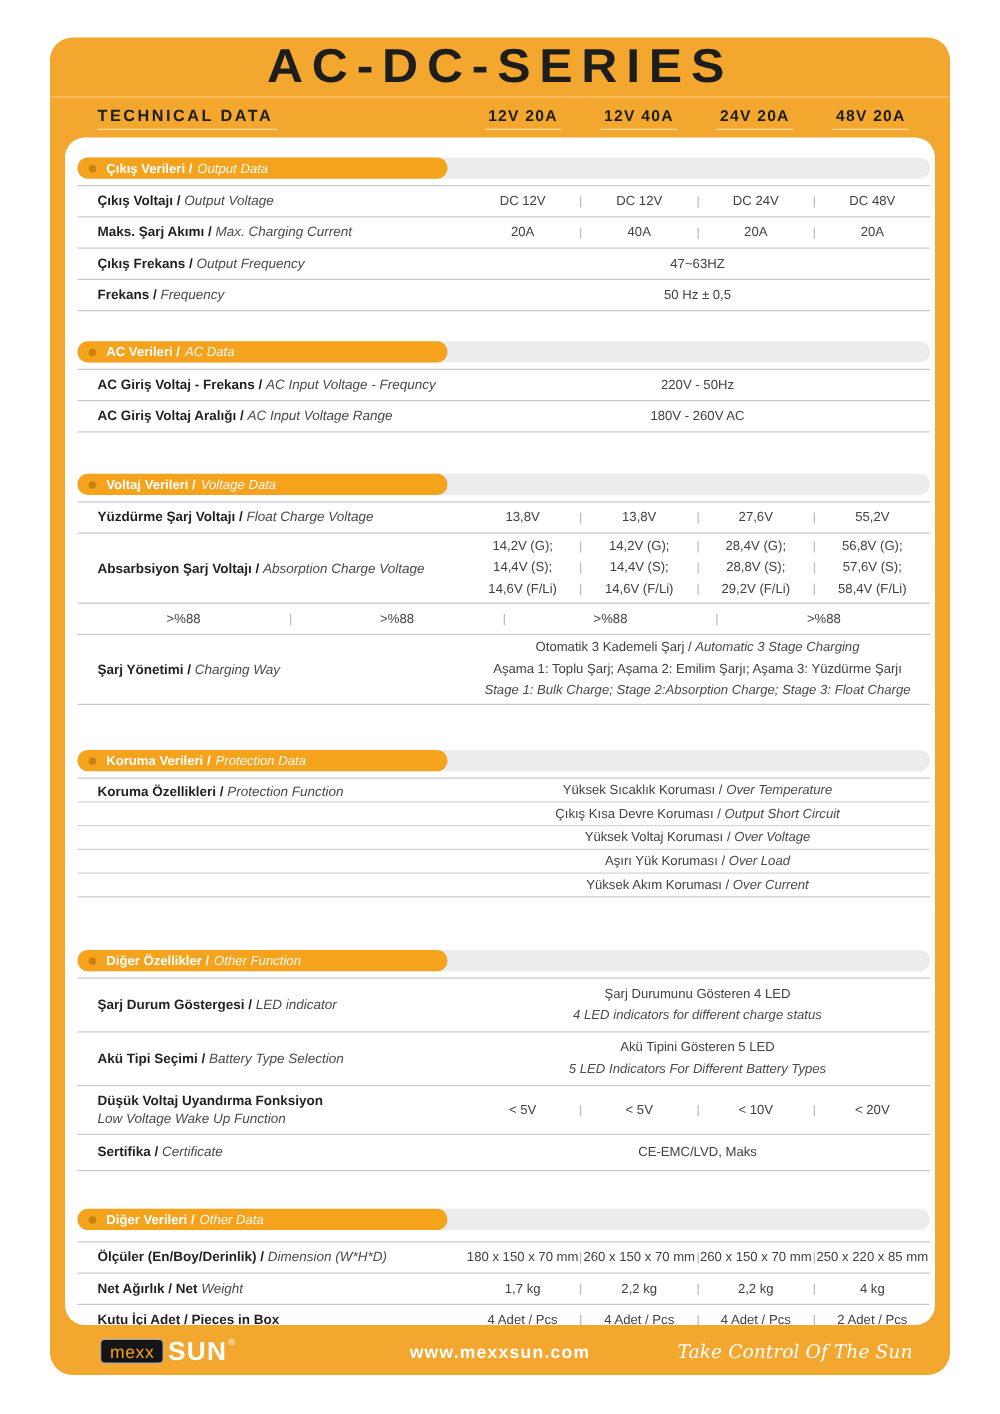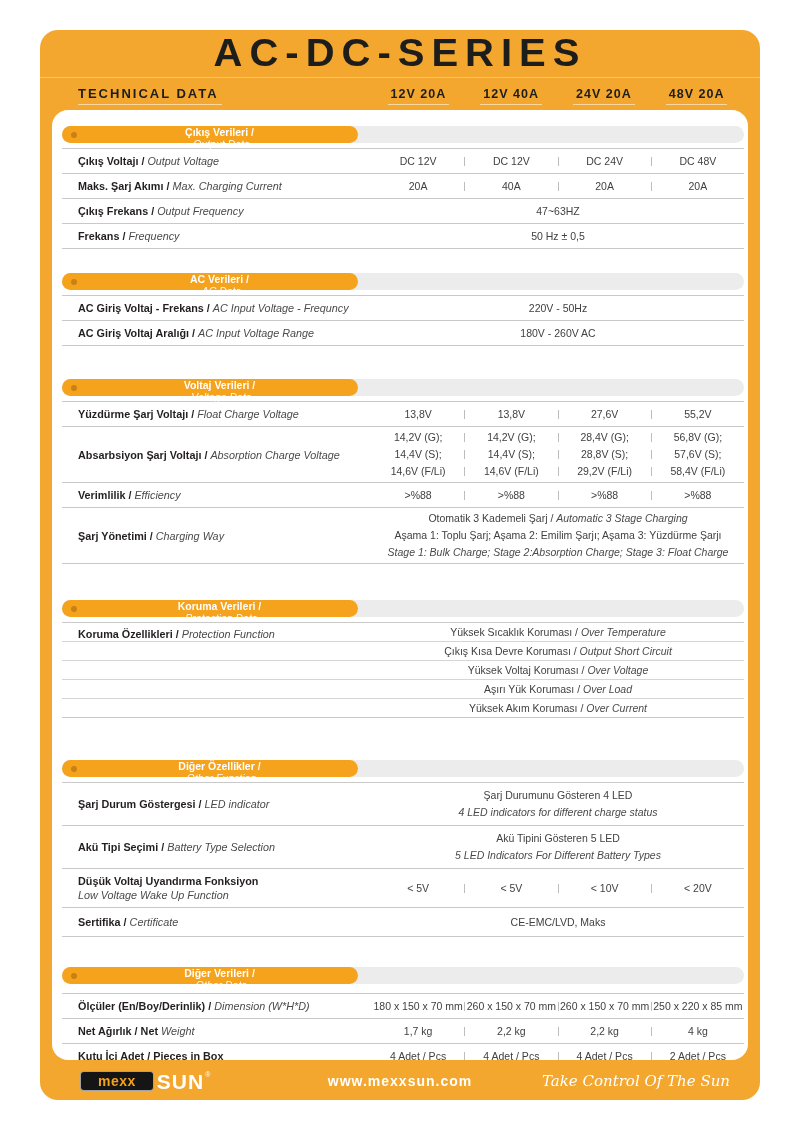--- a/index.html
+++ b/index.html
@@ -19,21 +19,21 @@
   .col-h{flex:1;text-align:center;}
   .col-h span{display:inline-block;font-weight:bold;font-size:12.5px;letter-spacing:1px;color:#1d1d1b;border-bottom:1px solid rgba(255,255,255,.55);padding:0 3px 3px;white-space:nowrap;}
 
   
   .card{margin:0 12px;width:696px;height:950px;background:#ffffff;border-radius:16px;box-sizing:border-box;padding:16px 4px 0 10px;overflow:hidden;}
 
   section{display:block;}
   .s2{margin-top:24px;} .s3{margin-top:33px;} .s4{margin-top:36px;} .s5{margin-top:42px;} .s6{margin-top:30px;}
 
   .pill-strip{height:17px;background:#ECECEC;border-radius:9px;position:relative;}
-  .pill{position:absolute;left:0;top:0;height:17px;width:296px;background:#F5A21D;border-radius:9px;display:flex;align-items:center;padding-left:23px;box-sizing:border-box;color:#ffffff;font-size:10.5px;white-space:nowrap;flex-direction:column;}
+  .pill{position:absolute;left:0;top:0;height:17px;width:296px;background:#F5A21D;border-radius:9px;display:flex;align-items:center;padding-left:23px;box-sizing:border-box;color:#ffffff;font-size:10.5px;white-space:nowrap;}
   .pill b{font-weight:bold;margin-right:4px;}
   .pill i{font-weight:normal;opacity:.95;}
   .dot{position:absolute;left:9px;top:50%;transform:translateY(-50%);width:6px;height:6px;border-radius:50%;background:rgba(120,70,0,.35);}
 
   .tbl{margin-top:5px;border-top:1px solid #C9C9C9;font-size:10.5px;color:#414042;}
   .row{display:flex;align-items:center;border-bottom:1px solid #C9C9C9;min-height:20px;padding:2px 0;}
   .lbl{flex:0 0 310px;padding-left:16px;box-sizing:border-box;font-size:10.8px;color:#231F20;line-height:14px;}
   .lbl b{font-weight:bold;}
   .lbl i{font-weight:normal;color:#4a4a4a;}
   .lbl-stack b,.lbl-stack i{display:block;}
@@ -52,21 +52,21 @@
   .prot{position:relative;display:block;padding:0;}
   .prot .lbl{position:absolute;left:0;top:4px;}
   .pline{border-bottom:1px solid #D5D5D5;padding:2px 0;}
   .pline:last-child{border-bottom:none;}
   .ptext{display:block;margin-left:310px;text-align:center;line-height:14px;white-space:nowrap;}
   .ptext i{color:#4a4a4a;}
 
   
   .footer{position:absolute;left:0;right:0;bottom:0;height:38px;display:flex;align-items:center;}
   .brand{margin-left:40px;display:flex;align-items:center;}
-  .badge{background:#151515;color:#F5A21D;font-weight:bold;font-size:14px;padding:2px 17px;border-radius:4px;border:1px solid rgba(255,255,255,.6);letter-spacing:.5px;line-height:14px;}
+  .badge{background:#151515;color:#F5A21D;font-weight:normal;font-size:14px;padding:2px 7px;border-radius:4px;border:1px solid rgba(255,255,255,.6);letter-spacing:.5px;line-height:14px;}
   .sun{color:#ffffff;font-weight:bold;font-size:21px;letter-spacing:1px;margin-left:3px;line-height:21px;}
   .reg{color:#ffffff;font-size:7px;vertical-align:top;margin-left:1px;align-self:flex-start;}
   .website{position:absolute;left:50%;transform:translateX(-50%);color:#ffffff;font-weight:bold;font-size:14px;letter-spacing:1px;text-decoration:none;}
   .slogan{margin-left:auto;margin-right:30px;color:#ffffff;font-family:"DejaVu Serif",serif;font-style:italic;font-size:15px;white-space:nowrap;}
 </style>
 </head>
 <body>
 
 <div class="panel">
 
@@ -208,21 +208,20 @@
                 <span class="bar"></span>
               <span class="vcol">14,6V (F/Li)</span>
                 <span class="bar"></span>
               <span class="vcol">29,2V (F/Li)</span>
                 <span class="bar"></span>
               <span class="vcol">58,4V (F/Li)</span>
             </div>
           </div>
         </div>
         <div class="row">
-          <div class="lbl"><b>Verimlilik /</b> <i>Efficiency</i></div>
           <div class="vals">
             <span class="vcol">&gt;%88</span>
               <span class="bar"></span>
             <span class="vcol">&gt;%88</span>
               <span class="bar"></span>
             <span class="vcol">&gt;%88</span>
               <span class="bar"></span>
             <span class="vcol">&gt;%88</span>
           </div>
         </div>

